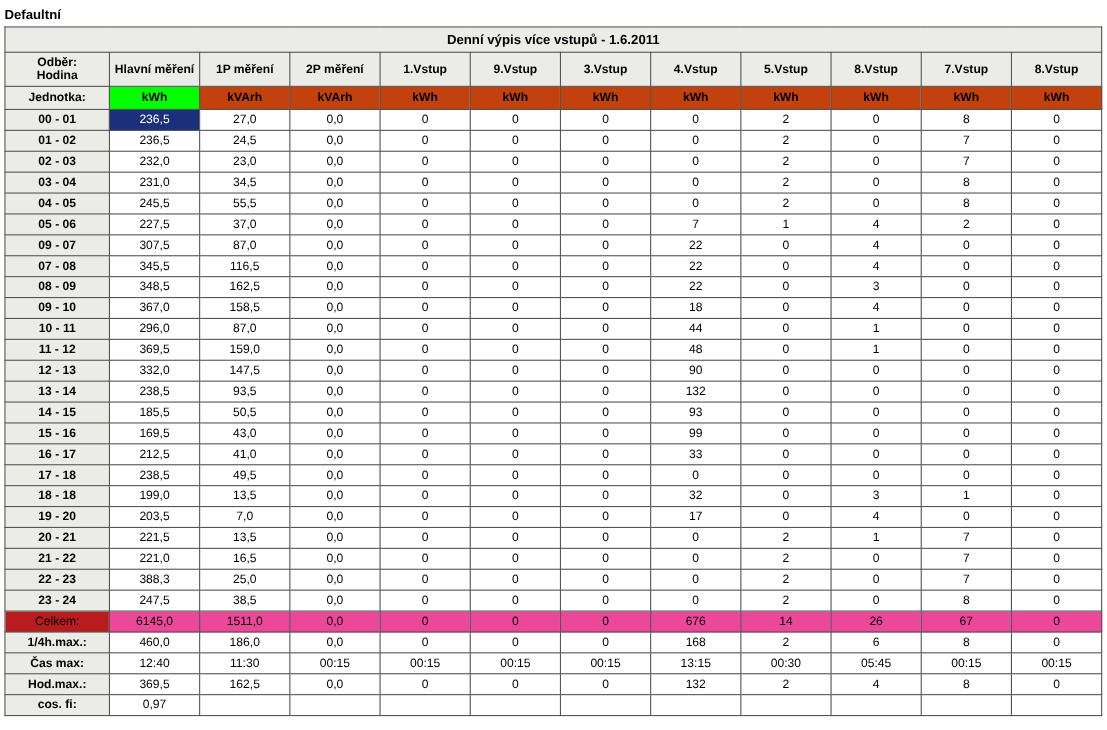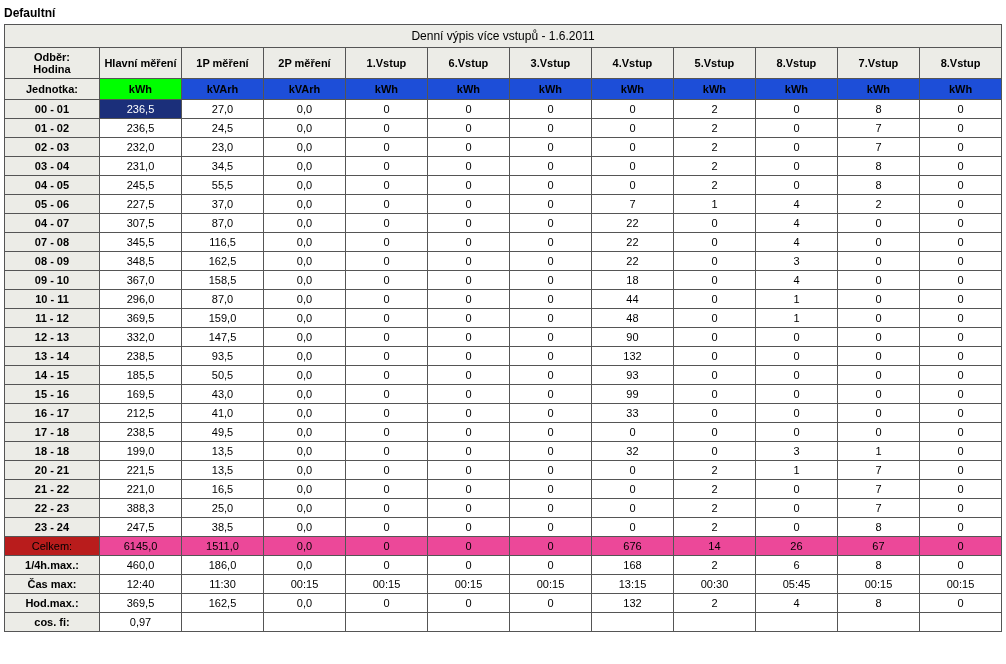--- a/index.html
+++ b/index.html
@@ -20,36 +20,36 @@
   }
   th, td {
     border: 1px solid #555;
     padding: 1px 4px;
     text-align: center;
     height: 16px;
     font-weight: normal;
   }
   .header-title td {
     background: #ecece7;
-    font-weight: normal;
+    font-weight: bold;
     font-size: 12px;
     height: 20px;
   }
   .header-row th {
     background: #ecece7;
     font-weight: bold;
     height: 28px;
     vertical-align: middle;
   }
   .header-row th:first-child {
     font-size: 11px;
     line-height: 1.1;
   }
   .unit-row td {
-    background: #1d4ed8;
+    background: #c2410c;
     font-weight: bold;
     height: 18px;
   }
   .unit-row td:first-child {
     background: #ecece7;
   }
   .green-cell {
     background: #00ff00 !important;
   }
   .label-cell {
@@ -95,21 +95,21 @@
   <tbody id="tbl-body">
       <tr class="header-title">
         <td colspan="12">Denní výpis více vstupů - 1.6.2011</td>
       </tr>
       <tr class="header-row">
         <th>Odběr:<br>Hodina</th>
         <th>Hlavní měření</th>
         <th>1P měření</th>
         <th>2P měření</th>
         <th>1.Vstup</th>
-        <th>6.Vstup</th>
+        <th>9.Vstup</th>
         <th>3.Vstup</th>
         <th>4.Vstup</th>
         <th>5.Vstup</th>
         <th>8.Vstup</th>
         <th>7.Vstup</th>
         <th>8.Vstup</th>
       </tr>
       <tr class="unit-row">
         <td>Jednotka:</td>
         <td class="green-cell">kWh</td>
@@ -202,21 +202,21 @@
         <td>0</td>
         <td>0</td>
         <td>0</td>
         <td>7</td>
         <td>1</td>
         <td>4</td>
         <td>2</td>
         <td>0</td>
       </tr>
       <tr>
-        <td class="label-cell">04 - 07</td>
+        <td class="label-cell">09 - 07</td>
         <td>307,5</td>
         <td>87,0</td>
         <td>0,0</td>
         <td>0</td>
         <td>0</td>
         <td>0</td>
         <td>22</td>
         <td>0</td>
         <td>4</td>
         <td>0</td>
@@ -381,20 +381,34 @@
         <td>199,0</td>
         <td>13,5</td>
         <td>0,0</td>
         <td>0</td>
         <td>0</td>
         <td>0</td>
         <td>32</td>
         <td>0</td>
         <td>3</td>
         <td>1</td>
+        <td>0</td>
+      </tr>
+      <tr>
+        <td class="label-cell">19 - 20</td>
+        <td>203,5</td>
+        <td>7,0</td>
+        <td>0,0</td>
+        <td>0</td>
+        <td>0</td>
+        <td>0</td>
+        <td>17</td>
+        <td>0</td>
+        <td>4</td>
+        <td>0</td>
         <td>0</td>
       </tr>
       <tr>
         <td class="label-cell">20 - 21</td>
         <td>221,5</td>
         <td>13,5</td>
         <td>0,0</td>
         <td>0</td>
         <td>0</td>
         <td>0</td>

